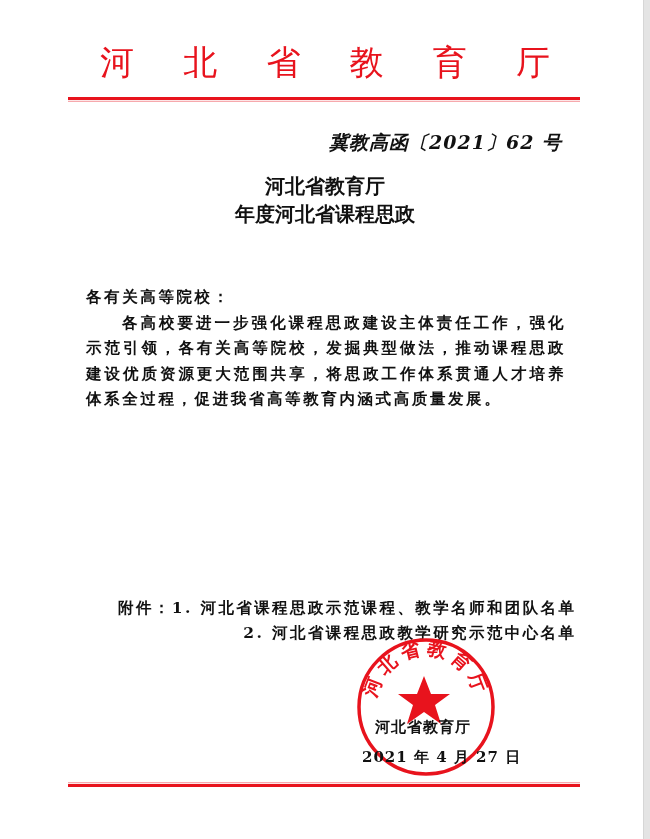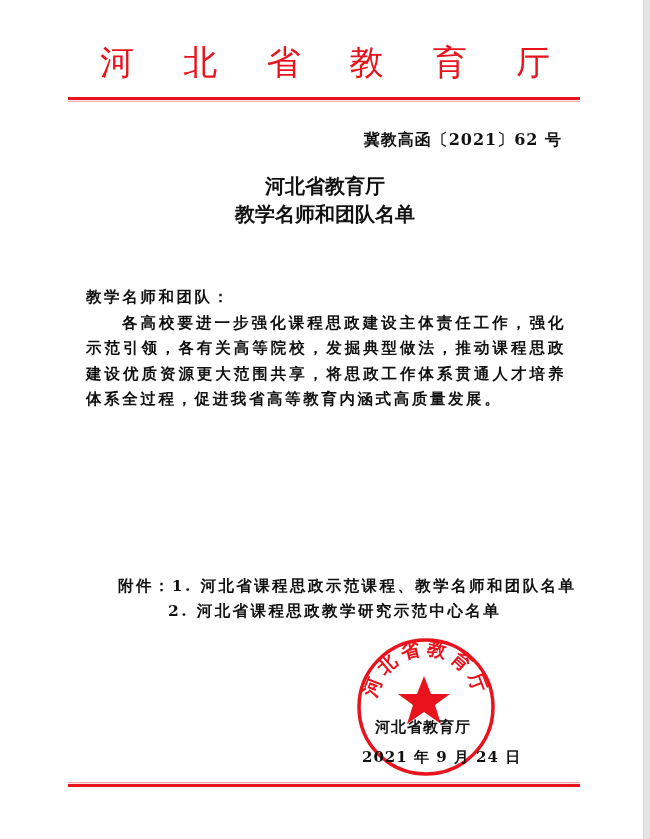--- a/index.html
+++ b/index.html
@@ -27,44 +27,44 @@
 
   .rule { position: absolute; left: 68px; width: 512px; }
   .rule .thick { height: 3px; background: #e8131d; }
   .rule .thin { height: 1px; background: #f6a9ad; }
   .rule .gap { height: 1px; background: #fde6e7; }
   .rule-top { top: 97px; }
   .rule-bottom { top: 782px; }
 
   .doc-number {
     position: absolute; right: 82px; top: 130px;
-    font-size: 16px; font-weight: bold; letter-spacing: 1px;
+    font-size: 19px; font-weight: bold; letter-spacing: 1px; font-style: italic;
   }
 
   .title {
     position: absolute; left: 0; width: 650px; top: 172px;
     text-align: center; font-weight: bold; font-size: 20px; line-height: 28px;
   }
   .title div { white-space: nowrap; }
 
   .body-text {
     position: absolute; left: 86px; top: 284px; width: 480px;
     font-size: 15.5px; font-weight: bold; line-height: 25.5px;
     letter-spacing: 2.6px; text-align: justify;
   }
   .body-text p { margin: 0; }
   .body-text .indent { text-indent: 36px; }
   .salutation { margin-bottom: 0; }
 
   .attachments {
-    position: absolute; left: 118px; top: 573px;
+    position: absolute; left: 118px; top: 595px;
     font-size: 15.5px; font-weight: bold; line-height: 25px; letter-spacing: 2.4px;
   }
   .attachments .row { white-space: nowrap; }
-  .attachments .row2 { padding-left: 50px; }
+  .attachments .row2 { padding-left: 50px; text-align: right; }
 
   .seal { position: absolute; left: 355px; top: 636px; width: 142px; height: 142px; }
 
   .signer {
     position: absolute; left: 375px; top: 718px;
     font-size: 15px; font-weight: bold; letter-spacing: 1px; white-space: nowrap;
   }
   .date {
     position: absolute; left: 362px; top: 748px;
     font-size: 15px; font-weight: bold; letter-spacing: 1px; white-space: nowrap;
@@ -89,25 +89,25 @@
   <div class="rule rule-top">
     <div class="thick"></div>
     <div class="gap"></div>
     <div class="thin"></div>
   </div>
 
   <div class="doc-number">冀教高函〔2021〕62 号</div>
 
   <div class="title">
     <div>河北省教育厅</div>
-    <div>教学名师和团队名单</div>
+    <div>年度河北省课程思政</div>
   </div>
 
   <div class="body-text">
-    <p class="salutation">教学名师和团队：</p>
+    <p class="salutation">各有关高等院校：</p>
     <p class="indent">各高校要进一步强化课程思政建设主体责任工作，强化示范引领，各有关高等院校，发掘典型做法，推动课程思政建设优质资源更大范围共享，将思政工作体系贯通人才培养体系全过程，促进我省高等教育内涵式高质量发展。</p>
   </div>
 
   <div class="attachments">
     <div class="row">
       <span>附件：</span><span>1. 河北省课程思政示范课程、教学名师和团队名单</span>
     </div>
     <div class="row row2">
       <span>2. 河北省课程思政教学研究示范中心名单</span>
     </div>
@@ -118,21 +118,21 @@
       <path id="sealArc" d="M 24 86 A 50 50 0 1 1 118 86"></path>
     </defs>
     <circle cx="71" cy="71" r="67" fill="none" stroke="#e8131d" stroke-width="3.5"></circle>
     <polygon fill="#e8131d" points="69,40 76,58 95,58 80,69 86,88 69,76 52,88 58,69 43,58 62,58"></polygon>
     <text font-size="19" font-weight="bold" fill="#e8131d" font-family="DejaVu Serif, serif" letter-spacing="5">
       <textPath href="#sealArc" startOffset="50%" text-anchor="middle">河北省教育厅</textPath>
     </text>
   </svg>
 
   <div class="signer">河北省教育厅</div>
-  <div class="date">2021 年 9 月 24 日</div>
+  <div class="date">2021 年 4 月 27 日</div>
 
   <div class="rule rule-bottom">
     <div class="thin"></div>
     <div class="gap"></div>
     <div class="thick"></div>
   </div>
 
 </div>
 
 </body></html>

